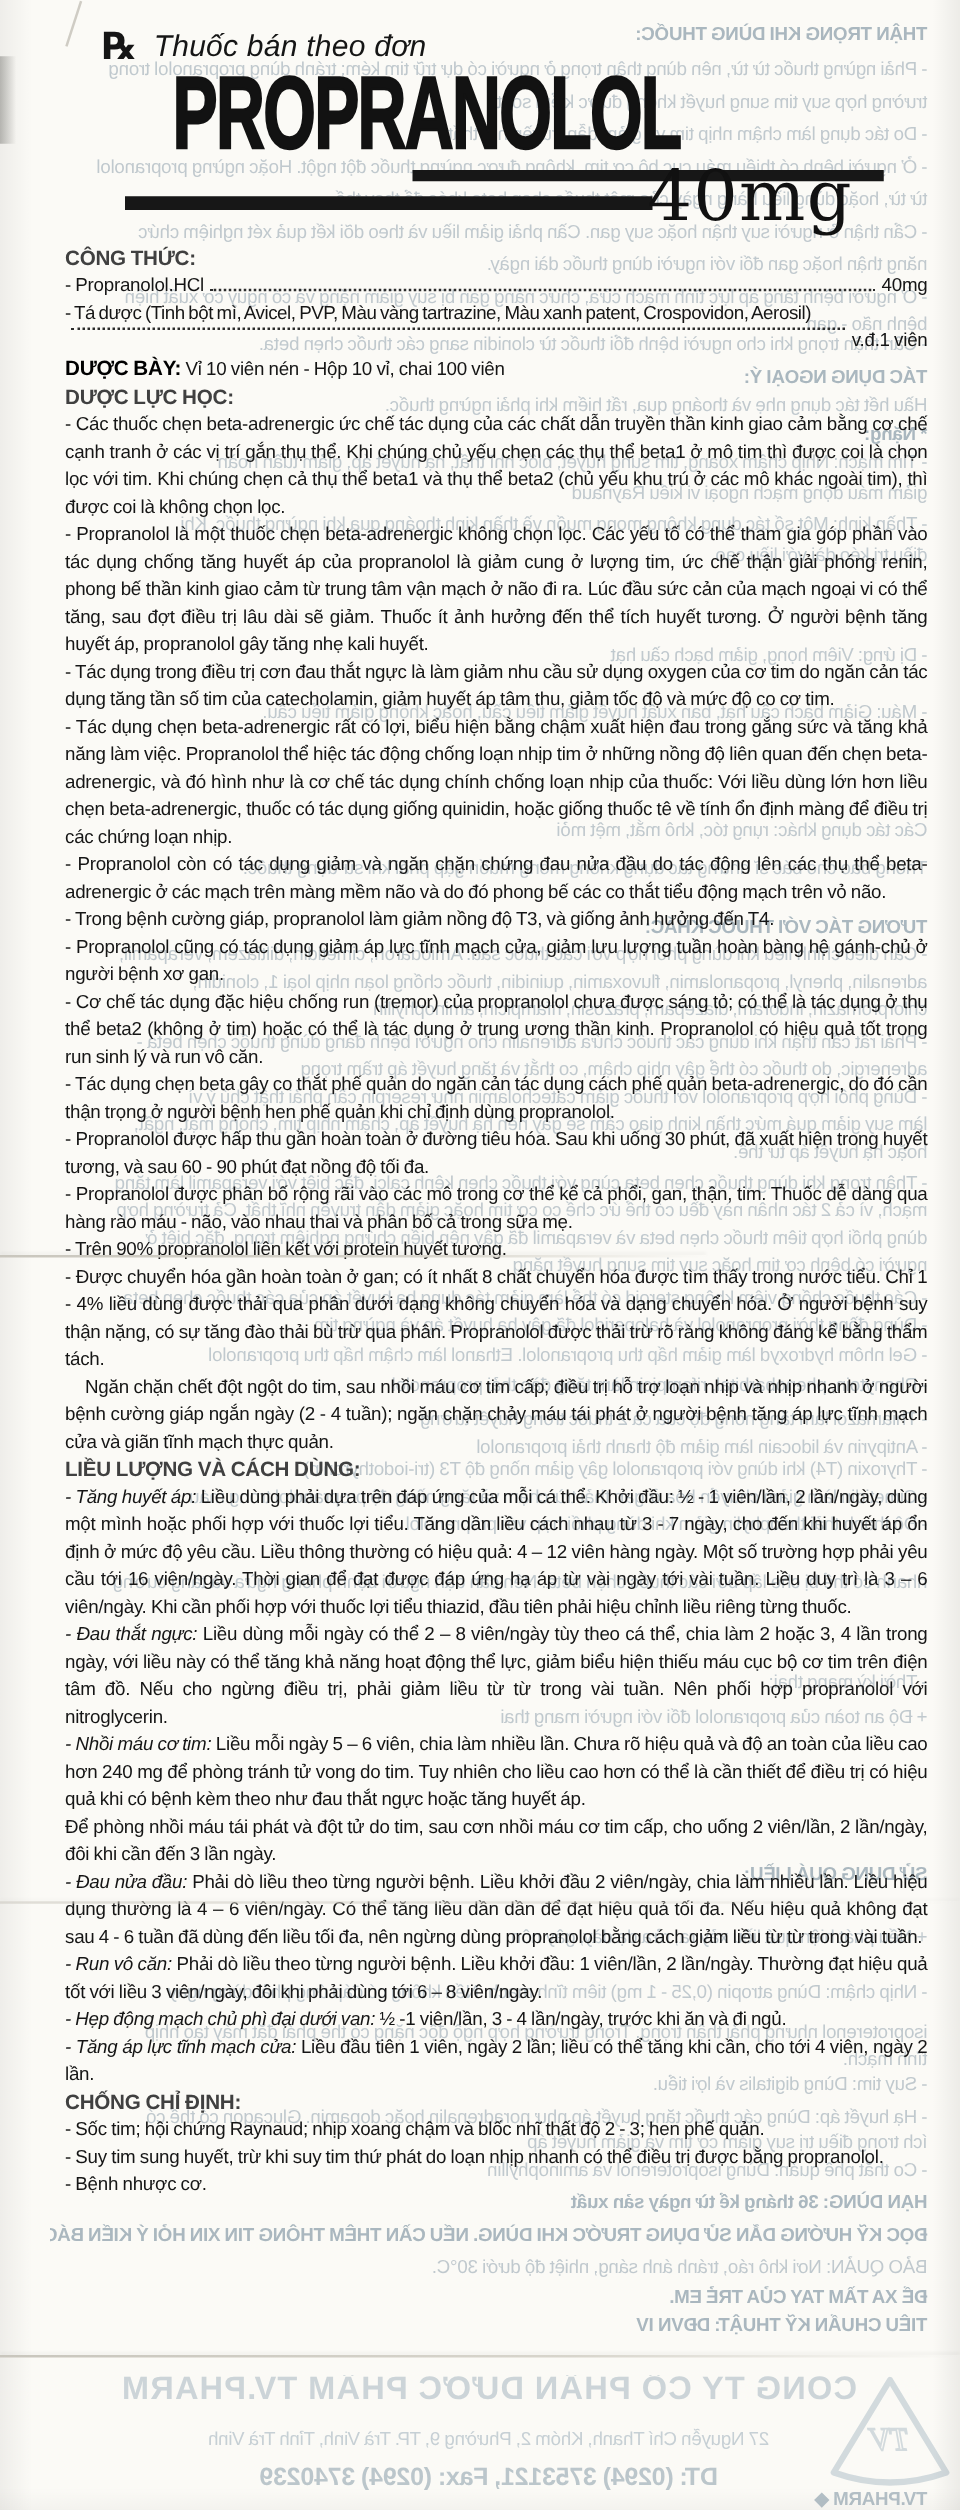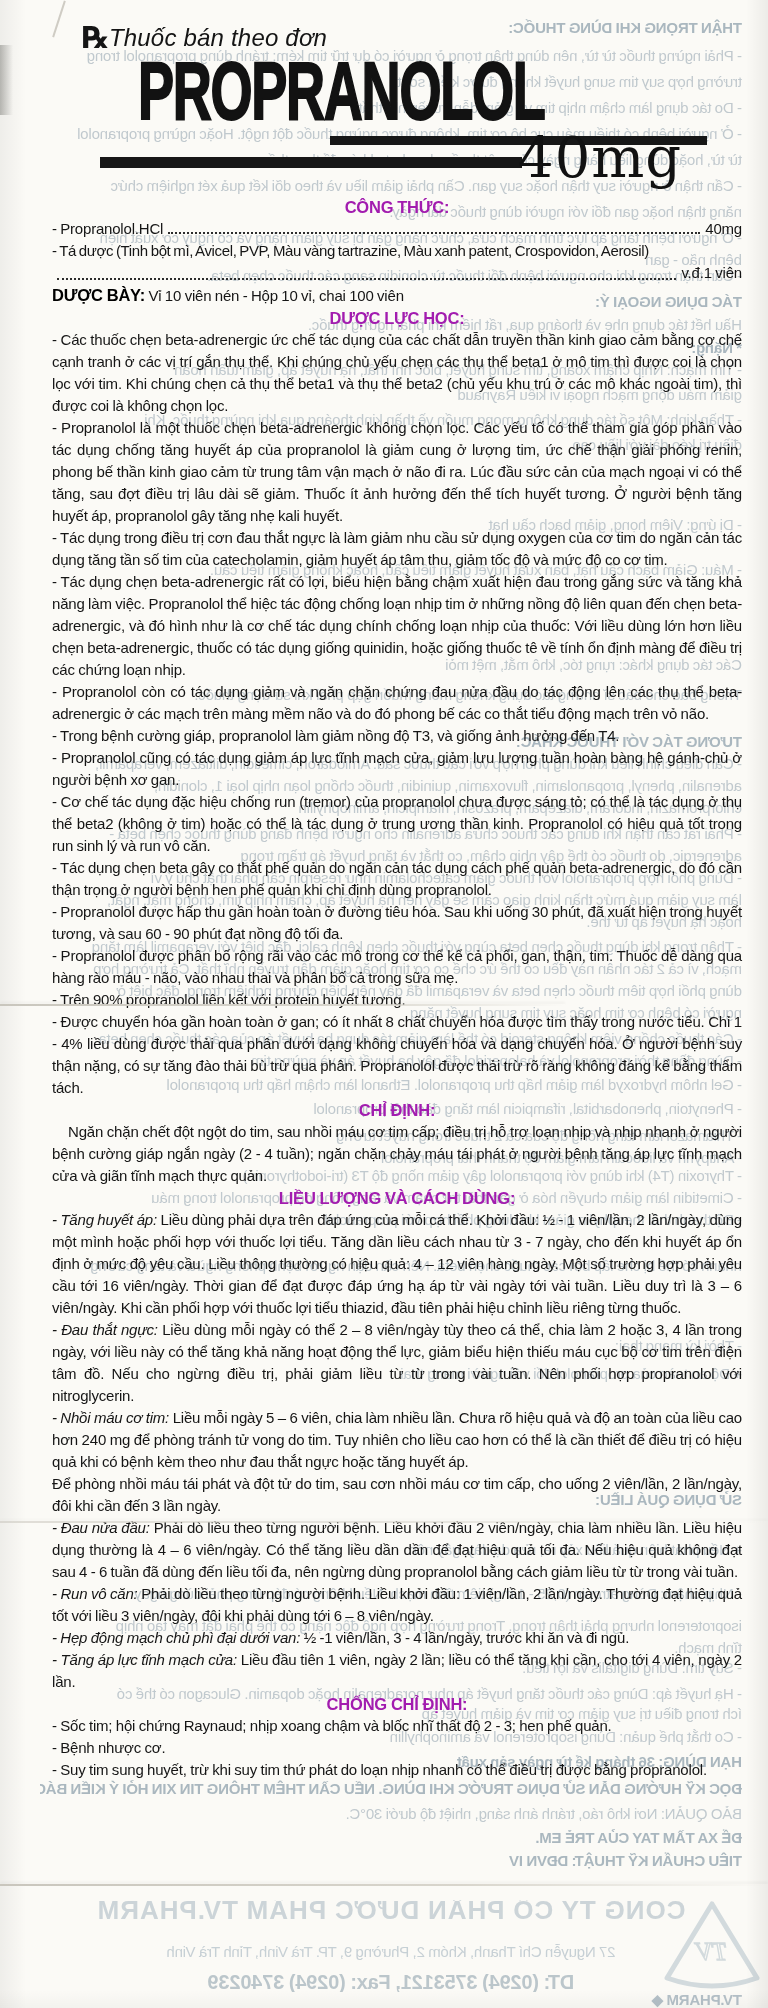--- a/index.html
+++ b/index.html
@@ -25,37 +25,37 @@
   .crease{position:absolute;left:0;height:2px;background:linear-gradient(90deg,#c9c6bd,#d8d5cc 60%,rgba(216,213,204,0));
         box-shadow:0 -2px 3px rgba(0,0,0,.05);z-index:2;}
   .edge-blotch{position:absolute;left:0;top:45px;width:13px;height:70px;
         background:linear-gradient(90deg,rgba(110,110,105,.45),rgba(110,110,105,0));z-index:2;}
   .corner-crease{position:absolute;left:58px;top:0;width:2px;height:38px;background:#cfccc4;
         transform:rotate(18deg);z-index:2;}
   
   .front{position:absolute;inset:0;z-index:1;}
   .rx-row{position:absolute;left:82px;top:22px;display:flex;align-items:flex-start;}
   .rx-glyph{font-family:"DejaVu Sans",sans-serif;font-size:30px;font-weight:bold;line-height:32px;}
-  .rx-text{font-style:italic;font-size:24px;line-height:32px;letter-spacing:.2px;}
+  .rx-text{font-style:italic;font-size:24px;line-height:32px;margin-left:14px;letter-spacing:.2px;}
   .drug-title{position:absolute;left:138px;top:50px;font-size:82px;font-weight:bold;
         letter-spacing:-2px;transform:scaleX(.66);transform-origin:left top;
         -webkit-text-stroke:2px #121212;color:#121212;white-space:nowrap;line-height:82px;}
   .bar{position:absolute;background:#171717;}
   .bar-top{left:330px;top:136px;width:377px;height:9px;}
   .bar-main{left:100px;top:157px;width:422px;height:11px;}
   .strength{position:absolute;left:518px;top:128px;font-family:"DejaVu Serif",serif;
         font-size:56px;line-height:60px;letter-spacing:1px;color:#111;}
   .content{position:absolute;left:52px;right:26px;top:196px;font-size:15px;line-height:22px;
         text-align:justify;letter-spacing:-.2px;word-spacing:-.5px;}
-  .sec-heading{font-weight:bold;font-size:16.5px;color:#a21caf;text-align:center;}
+  .sec-heading{font-weight:bold;font-size:16.5px;color:#404040;text-align:left;}
   .para{margin:0;}
   .para.indent{text-indent:16px;}
   .lead{font-style:italic;}
   .inline-heading{font-weight:bold;font-size:16.5px;color:#000;}
-  .dotrow{display:flex;align-items:flex-end;text-align:left;}
+  .dotrow{display:flex;align-items:flex-start;text-align:left;}
   .dotfill{flex:1;border-bottom:2px dotted #2c2c2c;margin:0 5px 4px 5px;min-width:30px;}
   .formula-line{display:flex;align-items:baseline;text-align:left;}
 </style>
 </head>
 <body>
 
 <div class="page">
 
   <div class="bleed">
     <svg class="logo-ghost" viewBox="0 0 104 94">
@@ -174,31 +174,30 @@
           <p class="para"><span>- Tác dụng chẹn beta-adrenergic rất có lợi, biểu hiện bằng chậm xuất hiện đau trong gắng sức và tăng khả năng làm việc. Propranolol thể hiệc tác động chống loạn nhịp tim ở những nồng độ liên quan đến chẹn beta-adrenergic, và đó hình như là cơ chế tác dụng chính chống loạn nhịp của thuốc: Với liều dùng lớn hơn liều chẹn beta-adrenergic, thuốc có tác dụng giống quinidin, hoặc giống thuốc tê về tính ổn định màng để điều trị các chứng loạn nhịp.</span></p>
           <p class="para"><span>- Propranolol còn có tác dụng giảm và ngăn chặn chứng đau nửa đầu do tác động lên các thụ thể beta-adrenergic ở các mạch trên màng mềm não và do đó phong bế các co thắt tiểu động mạch trên vỏ não.</span></p>
           <p class="para"><span>- Trong bệnh cường giáp, propranolol làm giảm nồng độ T3, và giống ảnh hưởng đến T4.</span></p>
           <p class="para"><span>- Propranolol cũng có tác dụng giảm áp lực tĩnh mạch cửa, giảm lưu lượng tuần hoàn bàng hệ gánh-chủ ở người bệnh xơ gan.</span></p>
           <p class="para"><span>- Cơ chế tác dụng đặc hiệu chống run (tremor) của propranolol chưa được sáng tỏ; có thể là tác dụng ở thụ thể beta2 (không ở tim) hoặc có thể là tác dụng ở trung ương thần kinh. Propranolol có hiệu quả tốt trong run sinh lý và run vô căn.</span></p>
           <p class="para"><span>- Tác dụng chẹn beta gây co thắt phế quản do ngăn cản tác dụng cách phế quản beta-adrenergic, do đó cần thận trọng ở người bệnh hen phế quản khi chỉ định dùng propranolol.</span></p>
           <p class="para"><span>- Propranolol được hấp thu gần hoàn toàn ở đường tiêu hóa. Sau khi uống 30 phút, đã xuất hiện trong huyết tương, và sau 60 - 90 phút đạt nồng độ tối đa.</span></p>
           <p class="para"><span>- Propranolol được phân bố rộng rãi vào các mô trong cơ thể kể cả phổi, gan, thận, tim. Thuốc dễ dàng qua hàng rào máu - não, vào nhau thai và phân bố cả trong sữa mẹ.</span></p>
           <p class="para"><span>- Trên 90% propranolol liên kết với protein huyết tương.</span></p>
           <p class="para"><span>- Được chuyển hóa gần hoàn toàn ở gan; có ít nhất 8 chất chuyển hóa được tìm thấy trong nước tiểu. Chỉ 1 - 4% liều dùng được thải qua phân dưới dạng không chuyển hóa và dạng chuyển hóa. Ở người bệnh suy thận nặng, có sự tăng đào thải bù trừ qua phân. Propranolol được thải trừ rõ ràng không đáng kể bằng thẩm tách.</span></p>
-          <div class="sec-heading">CHỈ ĐỊNH:</div>
           <p class="para indent"><span>Ngăn chặn chết đột ngột do tim, sau nhồi máu cơ tim cấp; điều trị hỗ trợ loạn nhịp và nhịp nhanh ở người bệnh cường giáp ngắn ngày (2 - 4 tuần); ngăn chặn chảy máu tái phát ở người bệnh tăng áp lực tĩnh mạch cửa và giãn tĩnh mạch thực quản.</span></p>
           <div class="sec-heading">LIỀU LƯỢNG VÀ CÁCH DÙNG:</div>
           <p class="para"><i class="lead">- Tăng huyết áp:</i> <span>Liều dùng phải dựa trên đáp ứng của mỗi cá thể. Khởi đầu: ½  - 1 viên/lần, 2 lần/ngày, dùng một mình hoặc phối hợp với thuốc lợi tiểu. Tăng dần liều cách nhau từ 3 - 7 ngày, cho đến khi huyết áp ổn định ở mức độ yêu cầu. Liều thông thường có hiệu quả: 4 – 12 viên hàng ngày. Một số trường hợp phải yêu cầu tới 16 viên/ngày. Thời gian để đạt được đáp ứng hạ áp từ vài ngày tới vài tuần. Liều duy trì là 3 – 6 viên/ngày. Khi cần phối hợp với thuốc lợi tiểu thiazid, đầu tiên phải hiệu chỉnh liều riêng từng thuốc.</span></p>
           <p class="para"><i class="lead">- Đau thắt ngực:</i> <span>Liều dùng mỗi ngày có thể 2 – 8 viên/ngày tùy theo cá thể, chia làm 2 hoặc 3, 4 lần trong ngày, với liều này có thể tăng khả năng hoạt động thể lực, giảm biểu hiện thiếu máu cục bộ cơ tim trên điện tâm đồ. Nếu cho ngừng điều trị, phải giảm liều từ từ trong vài tuần. Nên phối hợp propranolol với nitroglycerin.</span></p>
           <p class="para"><i class="lead">- Nhồi máu cơ tim:</i> <span>Liều mỗi ngày 5 – 6 viên, chia làm nhiều lần. Chưa rõ hiệu quả và độ an toàn của liều cao hơn 240 mg để phòng tránh tử vong do tim. Tuy nhiên cho liều cao hơn có thể là cần thiết để điều trị có hiệu quả khi có bệnh kèm theo như đau thắt ngực hoặc tăng huyết áp.</span></p>
           <p class="para"><span>Để phòng nhồi máu tái phát và đột tử do tim, sau cơn nhồi máu cơ tim cấp, cho uống 2 viên/lần, 2 lần/ngày, đôi khi cần đến 3 lần ngày.</span></p>
           <p class="para"><i class="lead">- Đau nửa đầu:</i> <span>Phải dò liều theo từng người bệnh. Liều khởi đầu 2 viên/ngày, chia làm nhiều lần. Liều hiệu dụng thường là 4 – 6 viên/ngày. Có thể tăng liều dần dần để đạt hiệu quả tối đa. Nếu hiệu quả không đạt sau 4 - 6 tuần đã dùng đến liều tối đa, nên ngừng dùng propranolol bằng cách giảm liều từ từ trong vài tuần.</span></p>
           <p class="para"><i class="lead">- Run vô căn:</i> <span>Phải dò liều theo từng người bệnh. Liều khởi đầu: 1 viên/lần, 2 lần/ngày. Thường đạt hiệu quả tốt với liều 3 viên/ngày, đôi khi phải dùng tới 6 – 8 viên/ngày.</span></p>
           <p class="para"><i class="lead">- Hẹp động mạch chủ phì đại dưới van:</i> <span>½ -1 viên/lần, 3 - 4 lần/ngày, trước khi ăn và đi ngủ.</span></p>
           <p class="para"><i class="lead">- Tăng áp lực tĩnh mạch cửa:</i> <span>Liều đầu tiên 1 viên, ngày 2 lần; liều có thể tăng khi cần, cho tới 4 viên, ngày 2 lần.</span></p>
           <div class="sec-heading">CHỐNG CHỈ ĐỊNH:</div>
           <p class="para"><span>- Sốc tim; hội chứng Raynaud; nhịp xoang chậm và blốc nhĩ thất độ 2 - 3; hen phế quản.</span></p>
+          <p class="para"><span>- Suy tim sung huyết, trừ khi suy tim thứ phát do loạn nhịp nhanh có thể điều trị được bằng propranolol.</span></p>
           <p class="para"><span>- Bệnh nhược cơ.</span></p>
-          <p class="para"><span>- Suy tim sung huyết, trừ khi suy tim thứ phát do loạn nhịp nhanh có thể điều trị được bằng propranolol.</span></p>
         </div>
     </div>
   </div>
 </div>
 
 </body></html>

